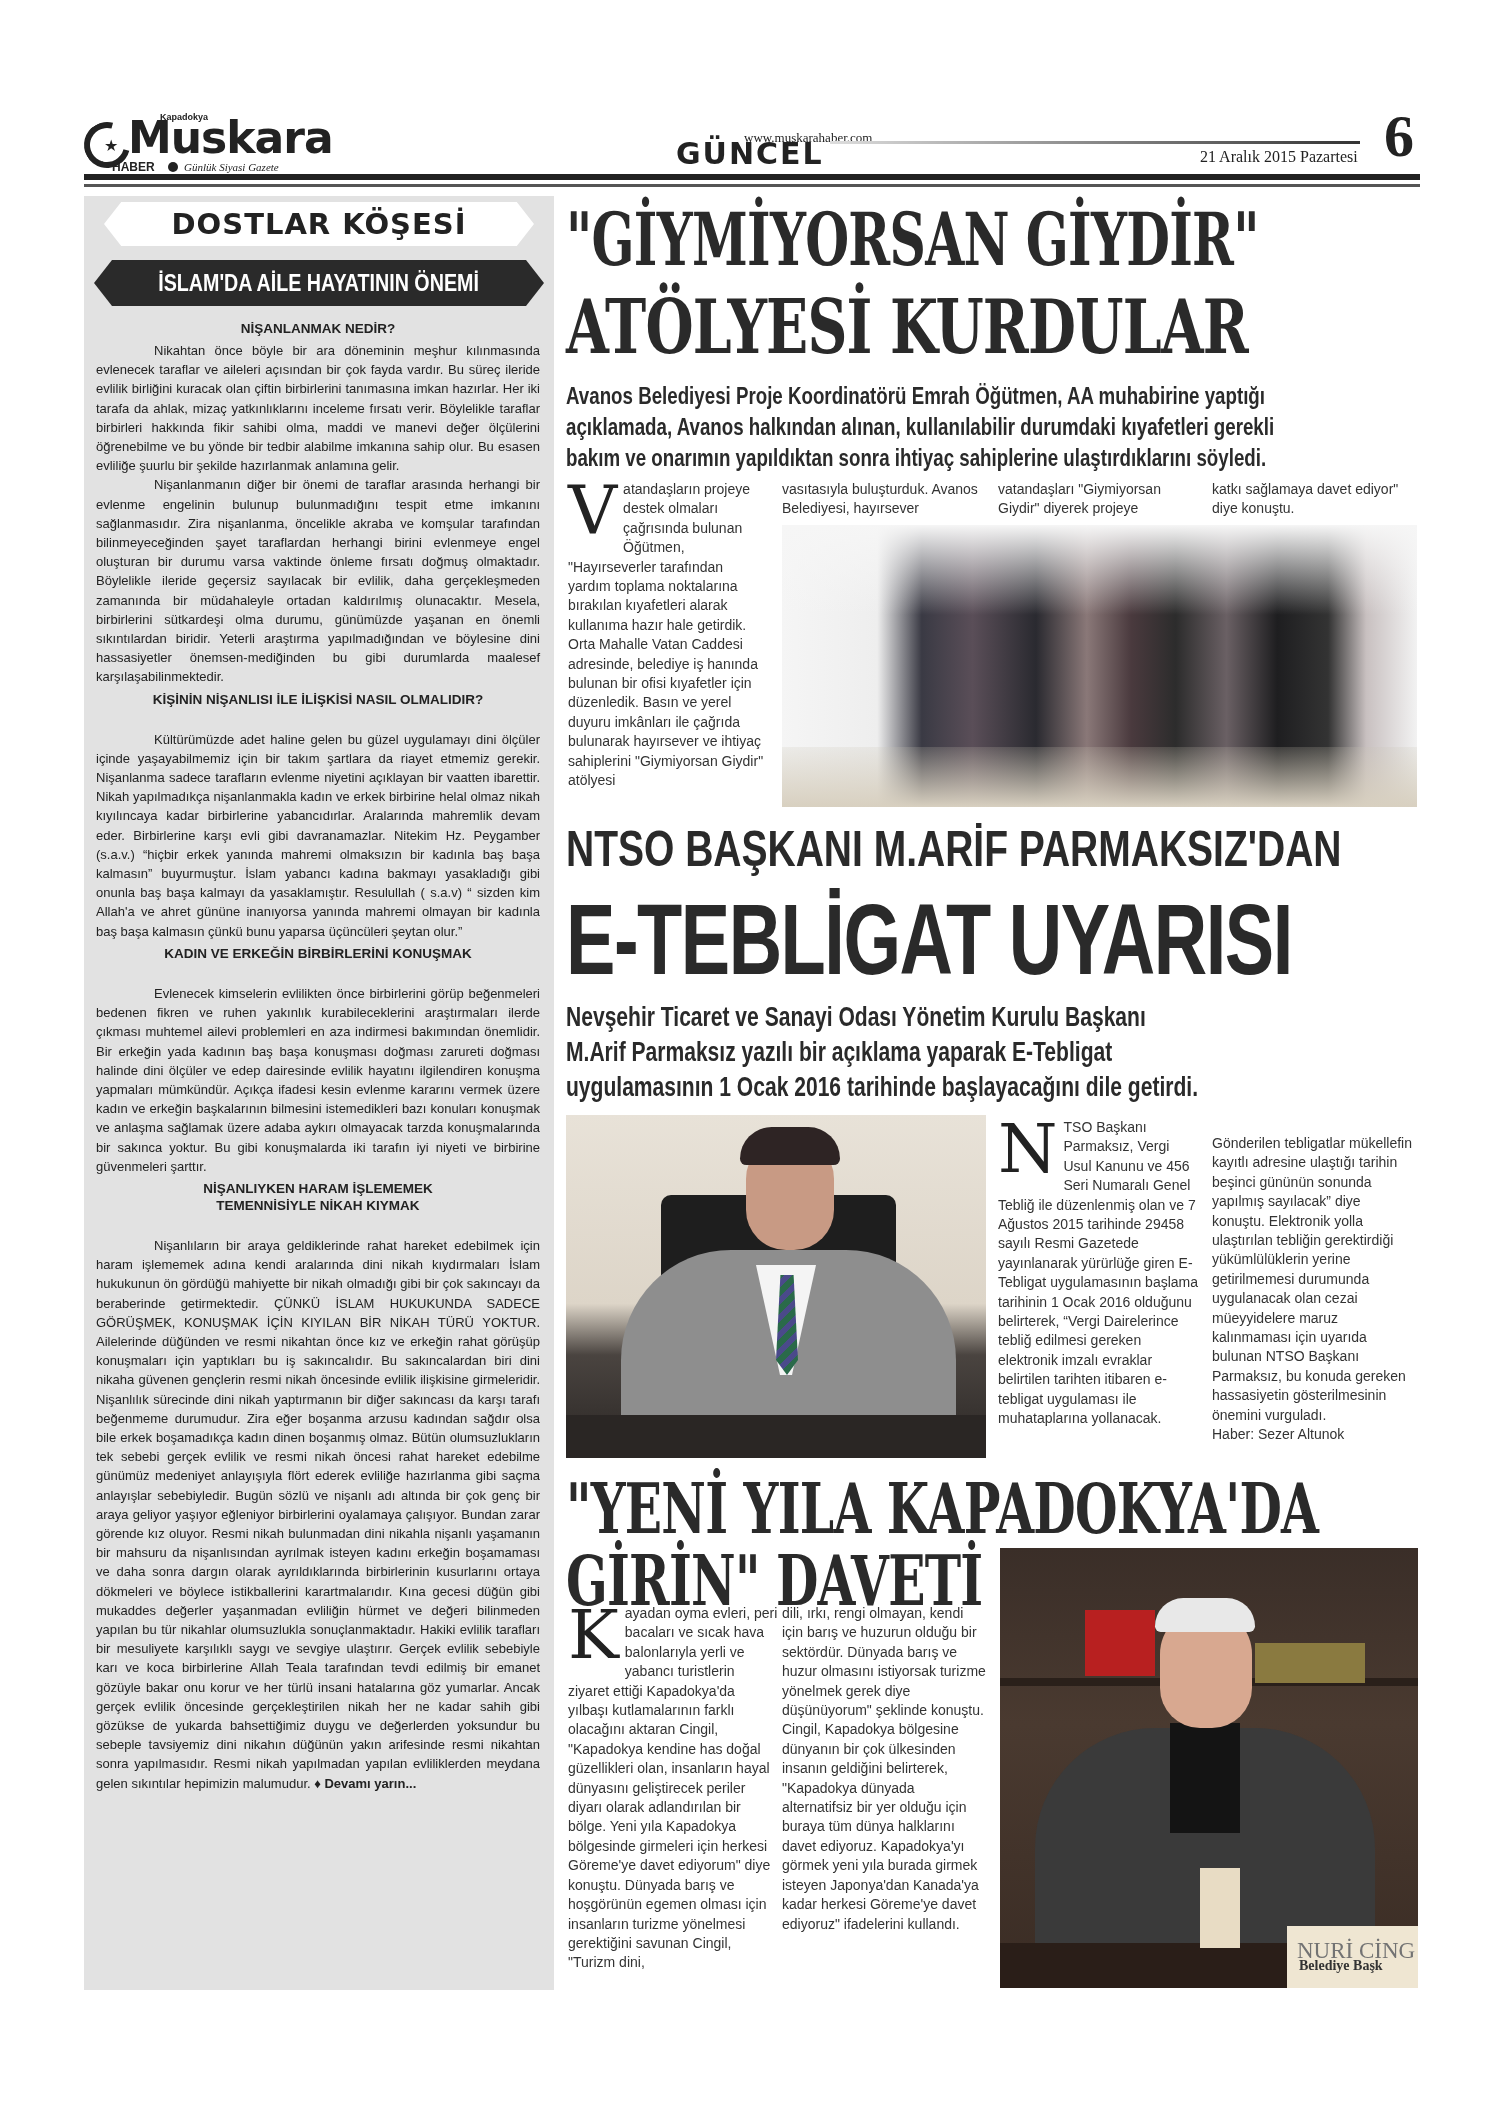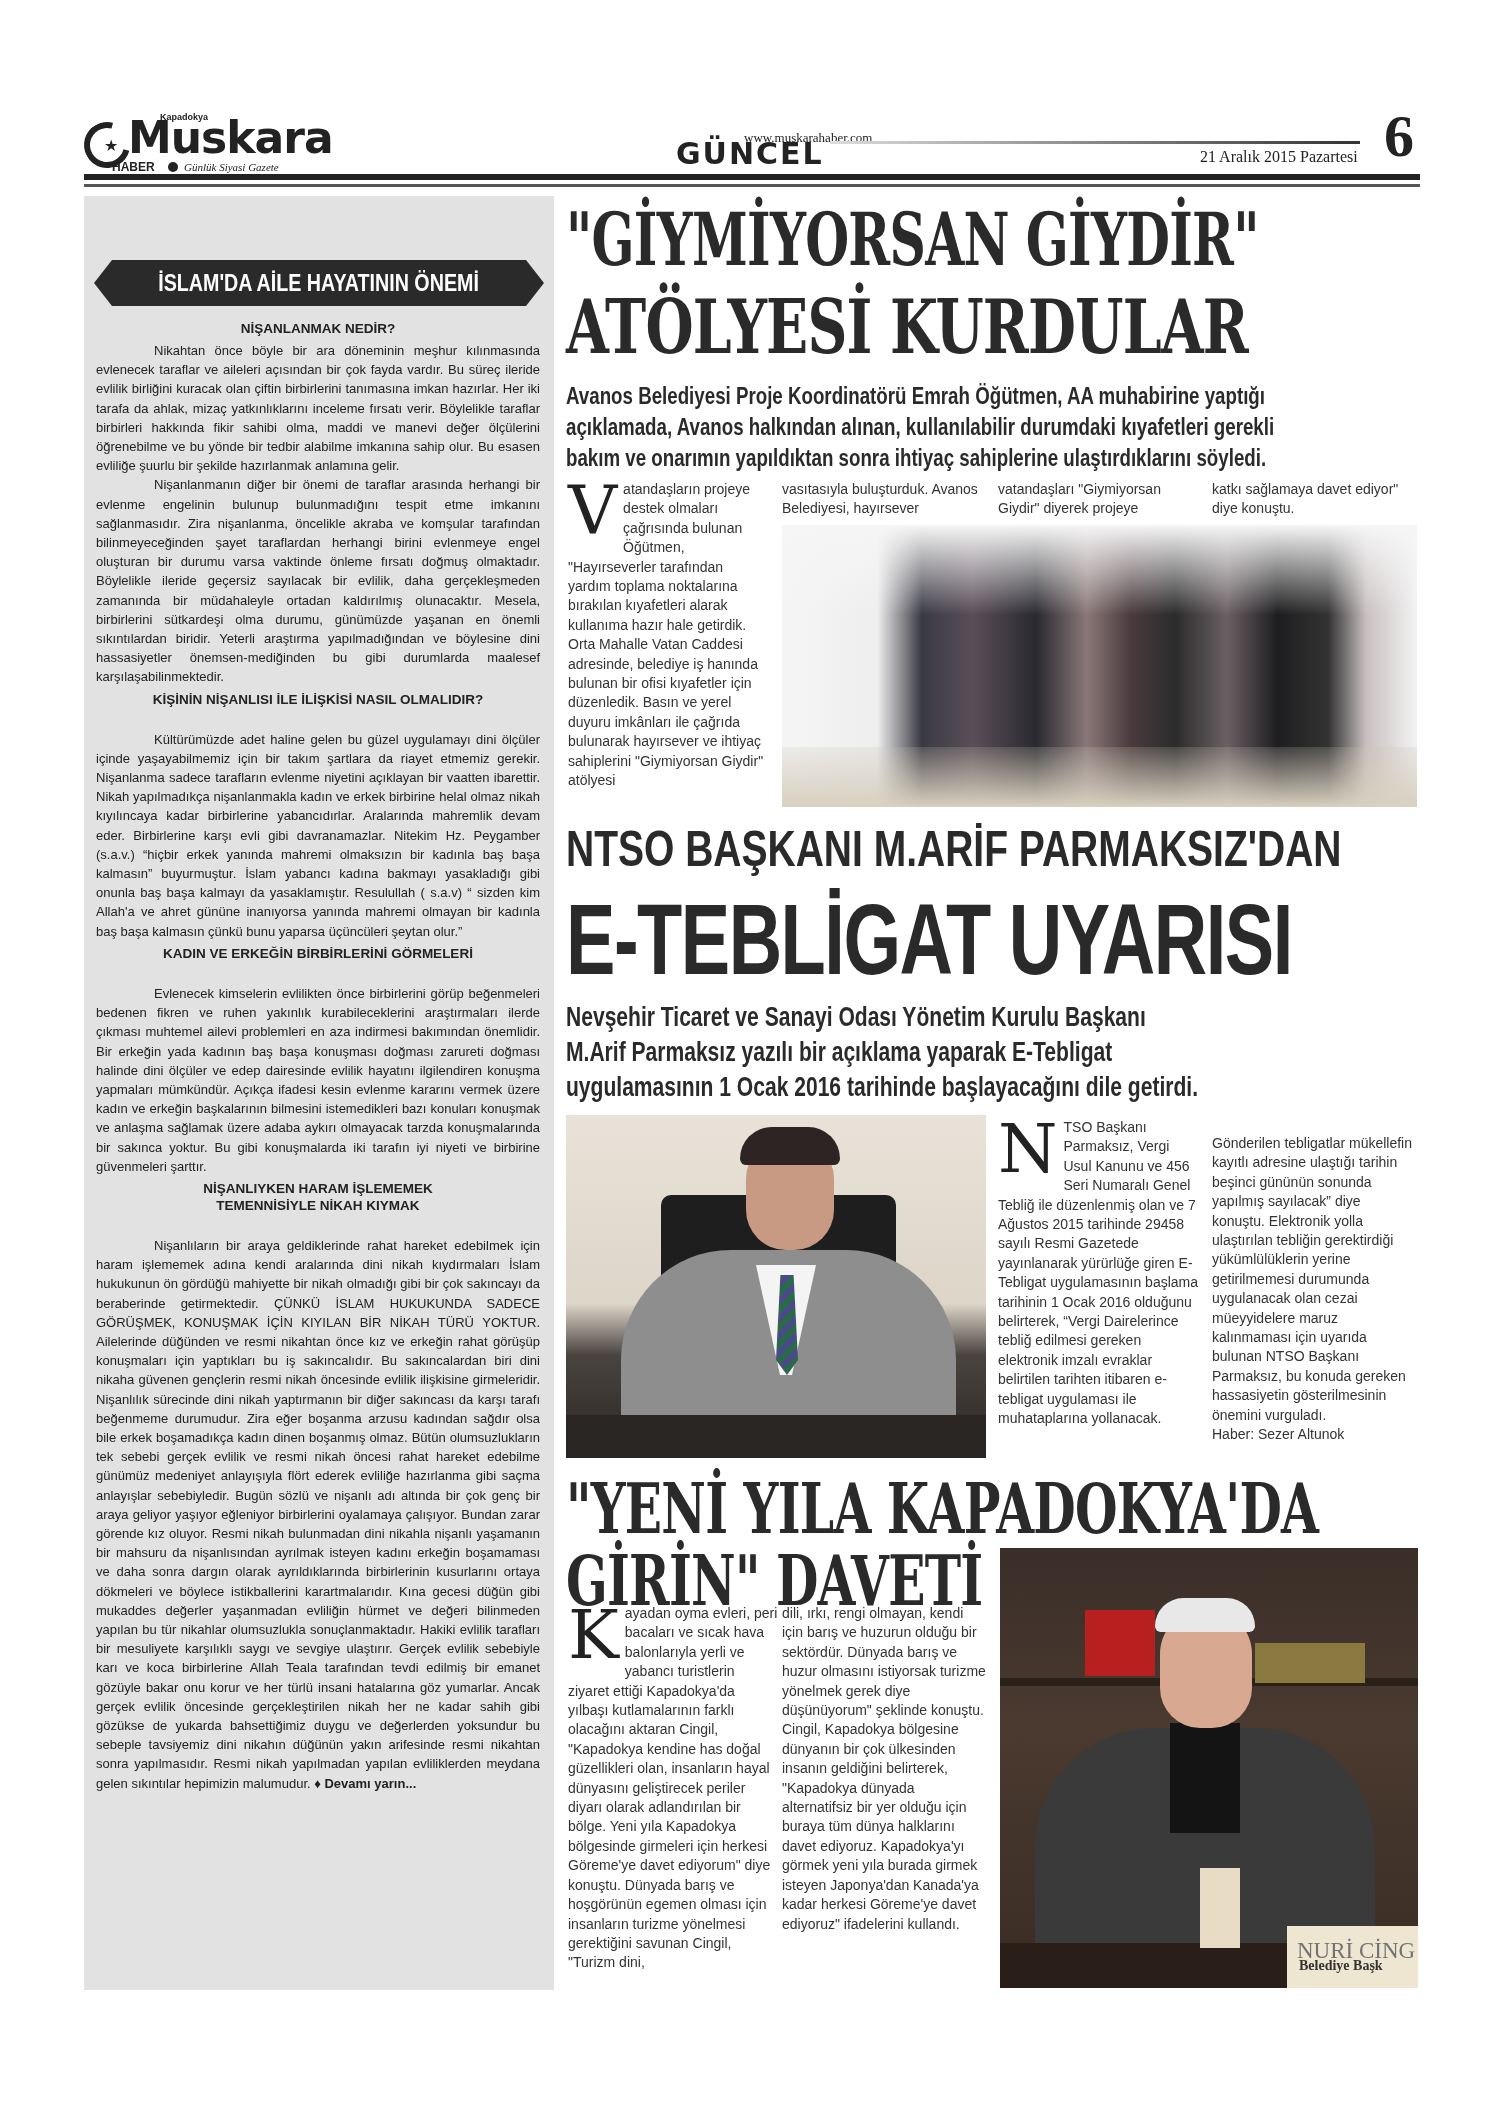--- a/index.html
+++ b/index.html
@@ -106,30 +106,33 @@
   <div class="abs section-name">GÜNCEL</div>
   <div class="abs site-url">www.muskarahaber.com</div>
   <div class="abs head-rule"></div>
   <div class="abs page-date">21 Aralık 2015 Pazartesi</div>
   <div class="abs page-num">6</div>
 </div>
 <div class="abs rule-thick"></div>
 <div class="abs rule-thin"></div>
 
 <div id="left-col" class="abs">
+  <div class="banner1">
+    <span>DOSTLAR KÖŞESİ</span>
+  </div>
   <div class="banner2">
     <span>İSLAM'DA AİLE HAYATININ ÖNEMİ</span>
   </div>
   <div class="left-body">
     <div class="sub-h">NİŞANLANMAK NEDİR?</div>
     <p class="para">Nikahtan önce böyle bir ara döneminin meşhur kılınmasında evlenecek taraflar ve aileleri açısından bir çok fayda vardır. Bu süreç ileride evlilik birliğini kuracak olan çiftin birbirlerini tanımasına imkan hazırlar. Her iki tarafa da ahlak, mizaç yatkınlıklarını inceleme fırsatı verir. Böylelikle taraflar birbirleri hakkında fikir sahibi olma, maddi ve manevi değer ölçülerini öğrenebilme ve bu yönde bir tedbir alabilme imkanına sahip olur. Bu esasen evliliğe şuurlu bir şekilde hazırlanmak anlamına gelir.</p>
     <p class="para">Nişanlanmanın diğer bir önemi de taraflar arasında herhangi bir evlenme engelinin bulunup bulunmadığını tespit etme imkanını sağlanmasıdır. Zira nişanlanma, öncelikle akraba ve komşular tarafından bilinmeyeceğinden şayet taraflardan herhangi birini evlenmeye engel oluşturan bir durumu varsa vaktinde önleme fırsatı doğmuş olmaktadır. Böylelikle ileride geçersiz sayılacak bir evlilik, daha gerçekleşmeden zamanında bir müdahaleyle ortadan kaldırılmış olunacaktır. Mesela, birbirlerini sütkardeşi olma durumu, günümüzde yaşanan en önemli sıkıntılardan biridir. Yeterli araştırma yapılmadığından ve böylesine dini hassasiyetler önemsen-mediğinden bu gibi durumlarda maalesef karşılaşabilinmektedir.</p>
     <div class="sub-h gap">KİŞİNİN NİŞANLISI İLE İLİŞKİSİ NASIL OLMALIDIR?</div>
     <p class="para">Kültürümüzde adet haline gelen bu güzel uygulamayı dini ölçüler içinde yaşayabilmemiz için bir takım şartlara da riayet etmemiz gerekir. Nişanlanma sadece tarafların evlenme niyetini açıklayan bir vaatten ibarettir. Nikah yapılmadıkça nişanlanmakla kadın ve erkek birbirine helal olmaz nikah kıyılıncaya kadar birbirlerine yabancıdırlar. Aralarında mahremlik devam eder. Birbirlerine karşı evli gibi davranamazlar. Nitekim Hz. Peygamber (s.a.v.) “hiçbir erkek yanında mahremi olmaksızın bir kadınla baş başa kalmasın” buyurmuştur. İslam yabancı kadına bakmayı yasakladığı gibi onunla baş başa kalmayı da yasaklamıştır. Resulullah ( s.a.v) “ sizden kim Allah'a ve ahret gününe inanıyorsa yanında mahremi olmayan bir kadınla baş başa kalmasın çünkü bunu yaparsa üçüncüleri şeytan olur.”</p>
-    <div class="sub-h gap">KADIN VE ERKEĞİN BİRBİRLERİNİ GÖRMELERİ</div>
+    <div class="sub-h gap">KADIN VE ERKEĞİN BİRBİRLERİNİ KONUŞMAK</div>
     <p class="para">Evlenecek kimselerin evlilikten önce birbirlerini görüp beğenmeleri bedenen fikren ve ruhen yakınlık kurabileceklerini araştırmaları ilerde çıkması muhtemel ailevi problemleri en aza indirmesi bakımından önemlidir. Bir erkeğin yada kadının baş başa konuşması doğması zarureti doğması halinde dini ölçüler ve edep dairesinde evlilik hayatını ilgilendiren konuşma yapmaları mümkündür. Açıkça ifadesi kesin evlenme kararını vermek üzere kadın ve erkeğin başkalarının bilmesini istemedikleri bazı konuları konuşmak ve anlaşma sağlamak üzere adaba aykırı olmayacak tarzda konuşmalarında bir sakınca yoktur. Bu gibi konuşmalarda iki tarafın iyi niyeti ve birbirine güvenmeleri şarttır.</p>
     <div class="sub-h gap" style="width:260px;margin-left:auto;margin-right:auto;">NİŞANLIYKEN HARAM İŞLEMEMEK TEMENNİSİYLE NİKAH KIYMAK</div>
     <p class="para"><span>Nişanlıların bir araya geldiklerinde rahat hareket edebilmek için haram işlememek adına kendi aralarında dini nikah kıydırmaları İslam hukukunun ön gördüğü mahiyette bir nikah olmadığı gibi bir çok sakıncayı da beraberinde getirmektedir. ÇÜNKÜ İSLAM HUKUKUNDA SADECE GÖRÜŞMEK, KONUŞMAK İÇİN KIYILAN BİR NİKAH TÜRÜ YOKTUR. Ailelerinde düğünden ve resmi nikahtan önce kız ve erkeğin rahat görüşüp konuşmaları için yaptıkları bu iş sakıncalıdır. Bu sakıncalardan biri dini nikaha güvenen gençlerin resmi nikah öncesinde evlilik ilişkisine girmeleridir. Nişanlılık sürecinde dini nikah yaptırmanın bir diğer sakıncası da karşı tarafı beğenmeme durumudur. Zira eğer boşanma arzusu kadından sağdır olsa bile erkek boşamadıkça kadın dinen boşanmış olmaz. Bütün olumsuzlukların tek sebebi gerçek evlilik ve resmi nikah öncesi rahat hareket edebilme günümüz medeniyet anlayışıyla flört ederek evliliğe hazırlanma gibi saçma anlayışlar sebebiyledir. Bugün sözlü ve nişanlı adı altında bir çok genç bir araya geliyor yaşıyor eğleniyor birbirlerini oyalamaya çalışıyor. Bundan zarar görende kız oluyor. Resmi nikah bulunmadan dini nikahla nişanlı yaşamanın bir mahsuru da nişanlısından ayrılmak isteyen kadını erkeğin boşamaması ve daha sonra dargın olarak ayrıldıklarında birbirlerinin kusurlarını ortaya dökmeleri ve böylece istikballerini karartmalarıdır. Kına gecesi düğün gibi mukaddes değerler yaşanmadan evliliğin hürmet ve değeri bilinmeden yapılan bu tür nikahlar olumsuzlukla sonuçlanmaktadır. Hakiki evlilik tarafları bir mesuliyete karşılıklı saygı ve sevgiye ulaştırır. Gerçek evlilik sebebiyle karı ve koca birbirlerine Allah Teala tarafından tevdi edilmiş bir emanet gözüyle bakar onu korur ve her türlü insani hatalarına göz yumarlar. Ancak gerçek evlilik öncesinde gerçekleştirilen nikah her ne kadar sahih gibi gözükse de yukarda bahsettiğimiz duygu ve değerlerden yoksundur bu sebeple tavsiyemiz dini nikahın düğünün yakın arifesinde resmi nikahtan sonra yapılmasıdır. Resmi nikah yapılmadan yapılan evliliklerden meydana gelen sıkıntılar hepimizin malumudur.</span> <span class="devami">♦ Devamı yarın...</span></p>
   </div>
 </div>
 
 <div id="a1-title1" class="abs headline-stencil">"GİYMİYORSAN GİYDİR"</div>
 <div id="a1-title2" class="abs headline-stencil">ATÖLYESİ KURDULAR</div>
 <div id="a1-deck" class="abs deck">
   <div>Avanos Belediyesi Proje Koordinatörü Emrah Öğütmen, AA muhabirine yaptığı</div>

